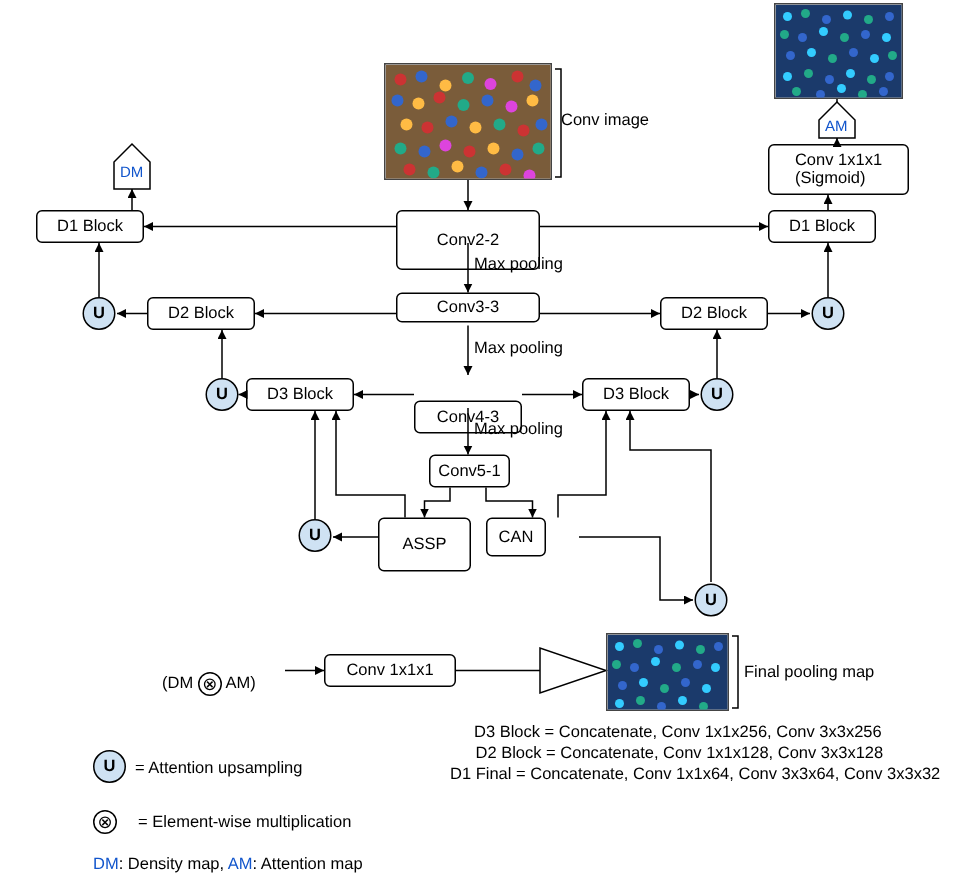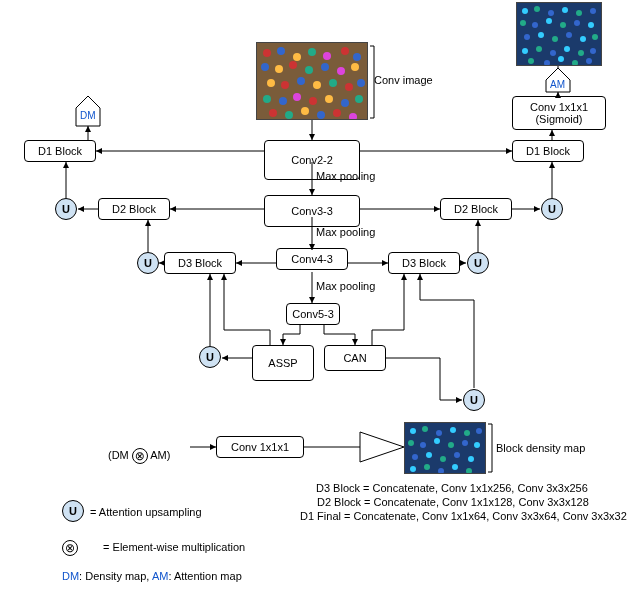--- a/index.html
+++ b/index.html
@@ -1,17 +1,17 @@
 <!DOCTYPE html>
 <html><head>
 <meta charset="utf-8">
 <style>
 *{box-sizing:border-box;margin:0;padding:0}
 body{font-family:Arial,sans-serif;font-size:11px;background:#fff;width:640px;height:594px;position:relative}
-.box{position:absolute;border:1px solid #000;background:#fff;display:flex;align-items:center;justify-content:center;text-align:center;padding:2px 4px}
+.box{position:absolute;border:1px solid #000;background:#fff;display:flex;align-items:center;justify-content:center;text-align:left;padding:2px 4px}
 .circ{position:absolute;border:1px solid #000;border-radius:50%;background:#cfe2f3;display:flex;align-items:center;justify-content:center;font-weight:bold;color:#000}
 .txt{position:absolute;white-space:nowrap}
 .img{position:absolute;overflow:hidden}
 svg.arrows{position:absolute;top:0;left:0;width:640px;height:594px;pointer-events:none}
 .legend-otimes{display:inline-flex;width:16px;height:16px;border:1px solid #000;border-radius:50%;align-items:center;justify-content:center;font-size:12px;vertical-align:middle}
 </style>
 </head>
 <body>
 
 <div class="img" style="left:256px;top:42px;width:112px;height:78px;border:1px solid #444">
@@ -88,25 +88,25 @@
 <circle cx="14" cy="58" r="3" fill="#2a8"></circle>
         <circle cx="30" cy="60" r="3" fill="#36c"></circle>
         <circle cx="44" cy="56" r="3" fill="#3cf"></circle>
         <circle cx="58" cy="60" r="3" fill="#2a8"></circle>
         <circle cx="72" cy="58" r="3" fill="#36c"></circle>
 </g>
     </svg>
 </div>
 
 <div class="box" style="left:264px;top:140px;width:96px;height:40px;border-radius:4px">Conv2-2</div>
-<div class="box" style="left:264px;top:195px;width:96px;height:32px;border-radius:4px">Conv3-3</div>
-<div class="box" style="left:276px;top:248px;width:72px;height:22px;border-radius:4px">Conv4-3</div>
-<div class="box" style="left:286px;top:303px;width:54px;height:22px;border-radius:4px">Conv5-3</div>
+<div class="box" style="left:264px;top:195px;width:96px;height:20px;border-radius:4px">Conv3-3</div>
+<div class="box" style="left:276px;top:267px;width:72px;height:22px;border-radius:4px">Conv4-3</div>
+<div class="box" style="left:286px;top:303px;width:54px;height:22px;border-radius:4px">Conv5-1</div>
 <div class="box" style="left:252px;top:345px;width:62px;height:36px;border-radius:4px">ASSP</div>
-<div class="box" style="left:324px;top:345px;width:62px;height:26px;border-radius:4px">CAN</div>
+<div class="box" style="left:324px;top:345px;width:40px;height:26px;border-radius:4px">CAN</div>
 
 <div class="box" style="left:24px;top:140px;width:72px;height:22px;border-radius:4px">D1 Block</div>
 <div class="box" style="left:98px;top:198px;width:72px;height:22px;border-radius:4px">D2 Block</div>
 <div class="box" style="left:164px;top:252px;width:72px;height:22px;border-radius:4px">D3 Block</div>
 
 <div class="box" style="left:512px;top:140px;width:72px;height:22px;border-radius:4px">D1 Block</div>
 <div class="box" style="left:440px;top:198px;width:72px;height:22px;border-radius:4px">D2 Block</div>
 <div class="box" style="left:388px;top:252px;width:72px;height:22px;border-radius:4px">D3 Block</div>
 
 <div class="box" style="left:512px;top:96px;width:94px;height:34px;border-radius:4px;white-space:pre">Conv 1x1x1
@@ -231,29 +231,29 @@
         <circle cx="52" cy="32" r="3" fill="#36c"></circle>
         <circle cx="66" cy="36" r="3" fill="#3cf"></circle>
 <circle cx="8" cy="46" r="3" fill="#3cf"></circle>
         <circle cx="22" cy="44" r="3" fill="#2a8"></circle>
         <circle cx="36" cy="48" r="3" fill="#36c"></circle>
         <circle cx="50" cy="44" r="3" fill="#3cf"></circle>
         <circle cx="64" cy="48" r="3" fill="#2a8"></circle>
 </g>
     </svg>
 </div>
-<div class="txt" style="left:496px;top:442px">Block density map</div>
+<div class="txt" style="left:496px;top:442px">Final pooling map</div>
 
 <div class="txt" style="left:316px;top:482px">D3 Block = Concatenate, Conv 1x1x256, Conv 3x3x256</div>
 <div class="txt" style="left:317px;top:496px">D2 Block = Concatenate, Conv 1x1x128, Conv 3x3x128</div>
 <div class="txt" style="left:300px;top:510px">D1 Final = Concatenate, Conv 1x1x64, Conv 3x3x64, Conv 3x3x32</div>
 
 <div class="circ" style="left:62px;top:500px;width:22px;height:22px">U</div>
 <div class="txt" style="left:90px;top:506px">= Attention upsampling</div>
 
 <div class="txt" style="left:62px;top:540px">
 <span class="legend-otimes">⊗</span>
-<span style="margin-left:22px">= Element-wise multiplication</span>
+<span style="margin-left:11px">= Element-wise multiplication</span>
 </div>
 
 <div class="txt" style="left:62px;top:570px">
 <span style="color:#1155cc">DM</span>: Density map, <span style="color:#1155cc">AM</span>: Attention map
 </div>
 
 </body></html>

